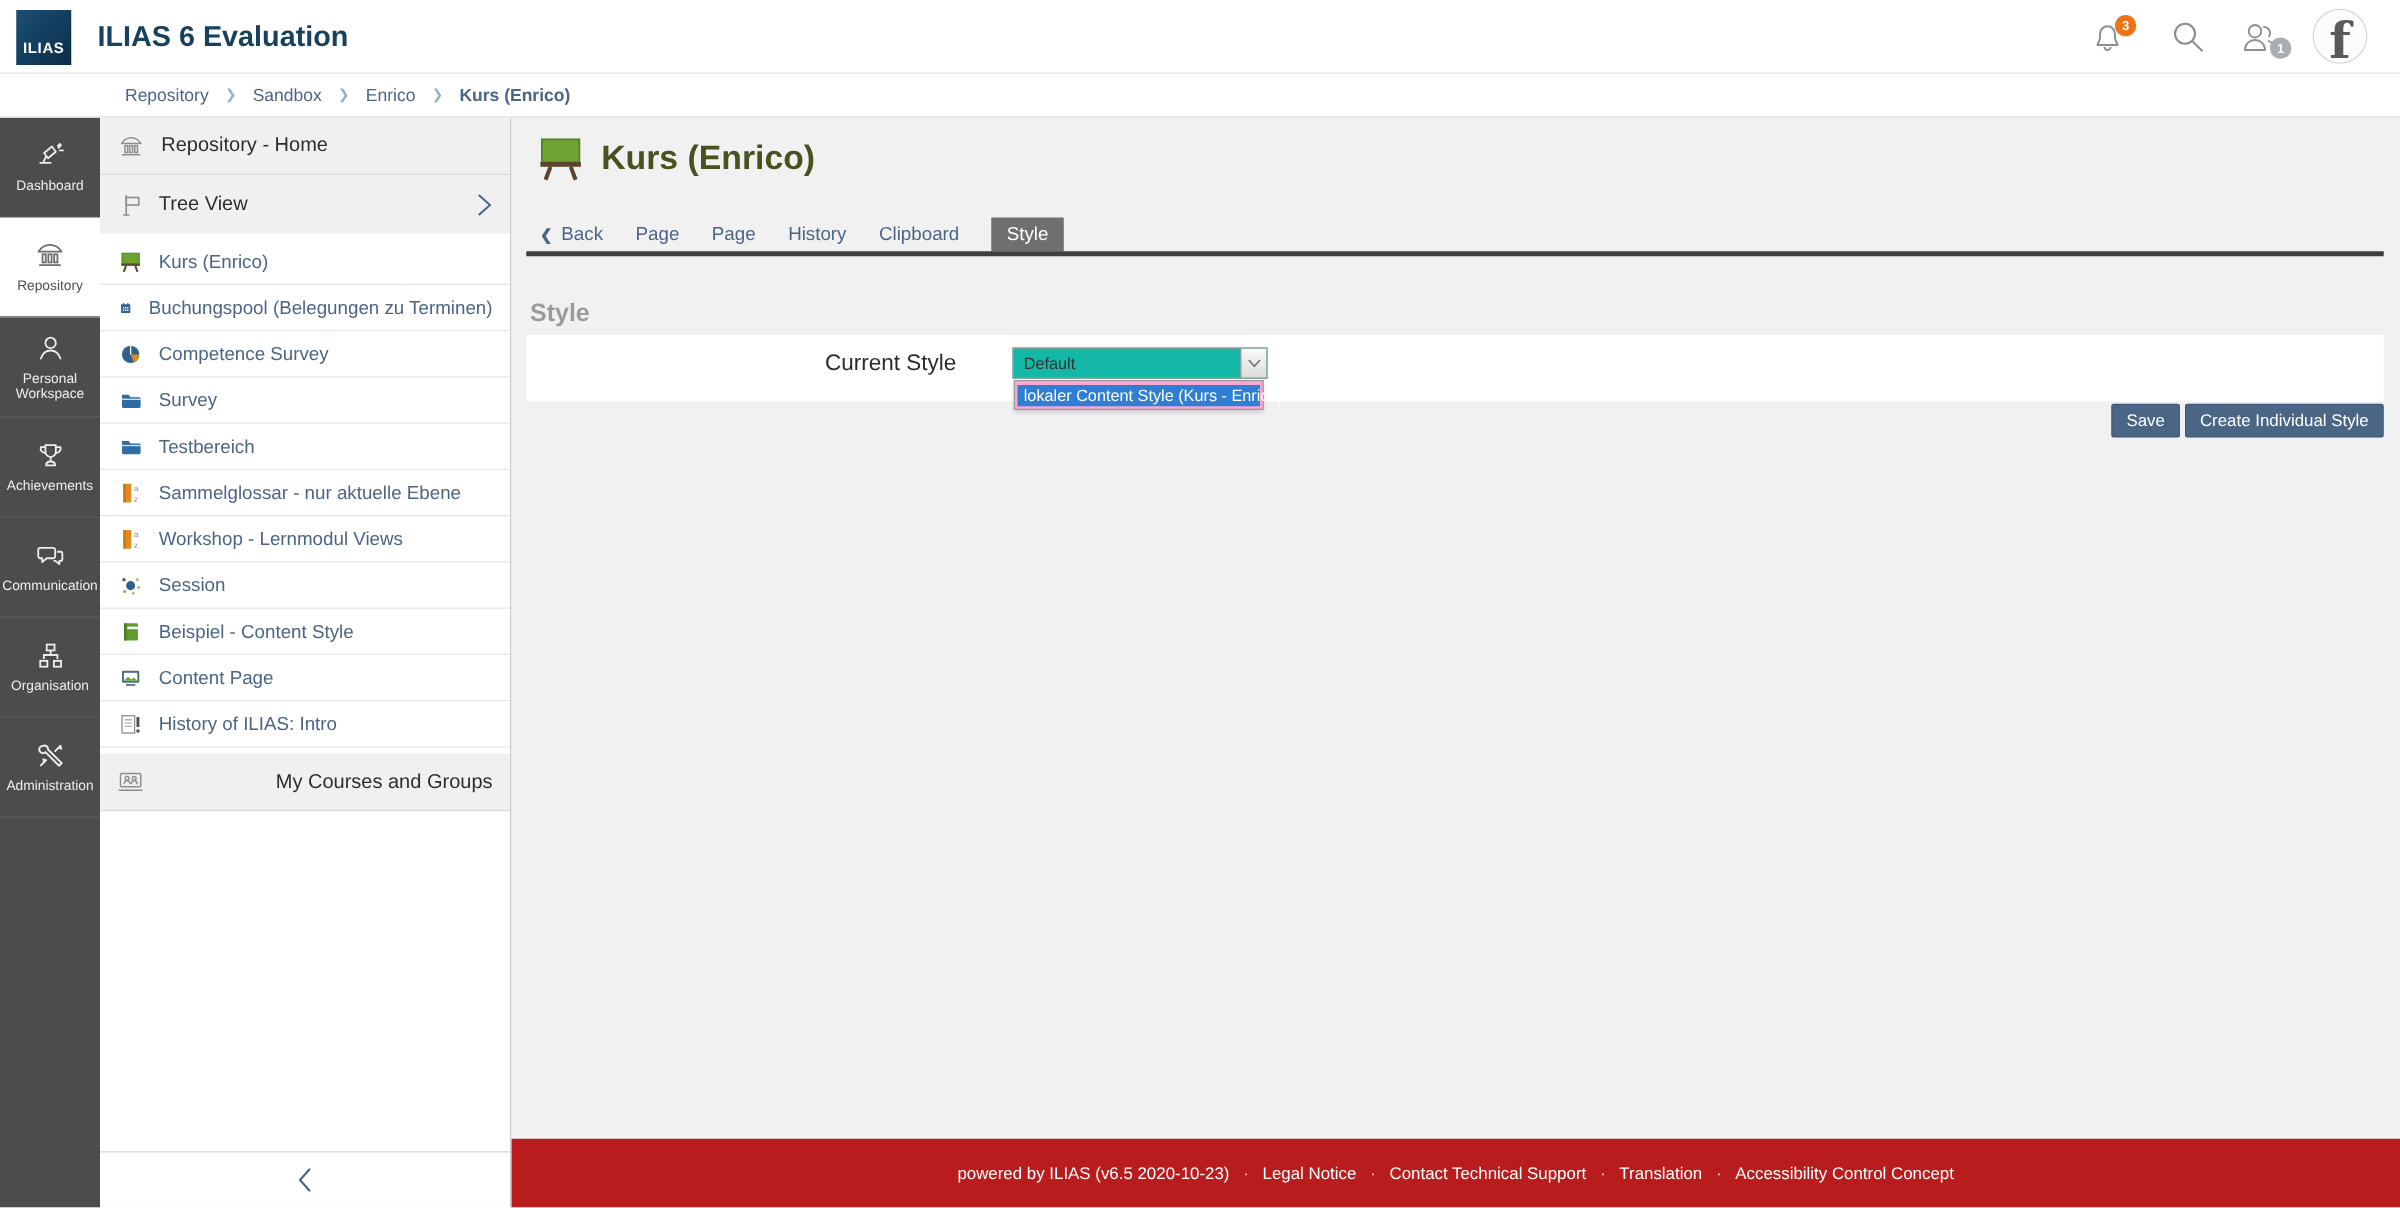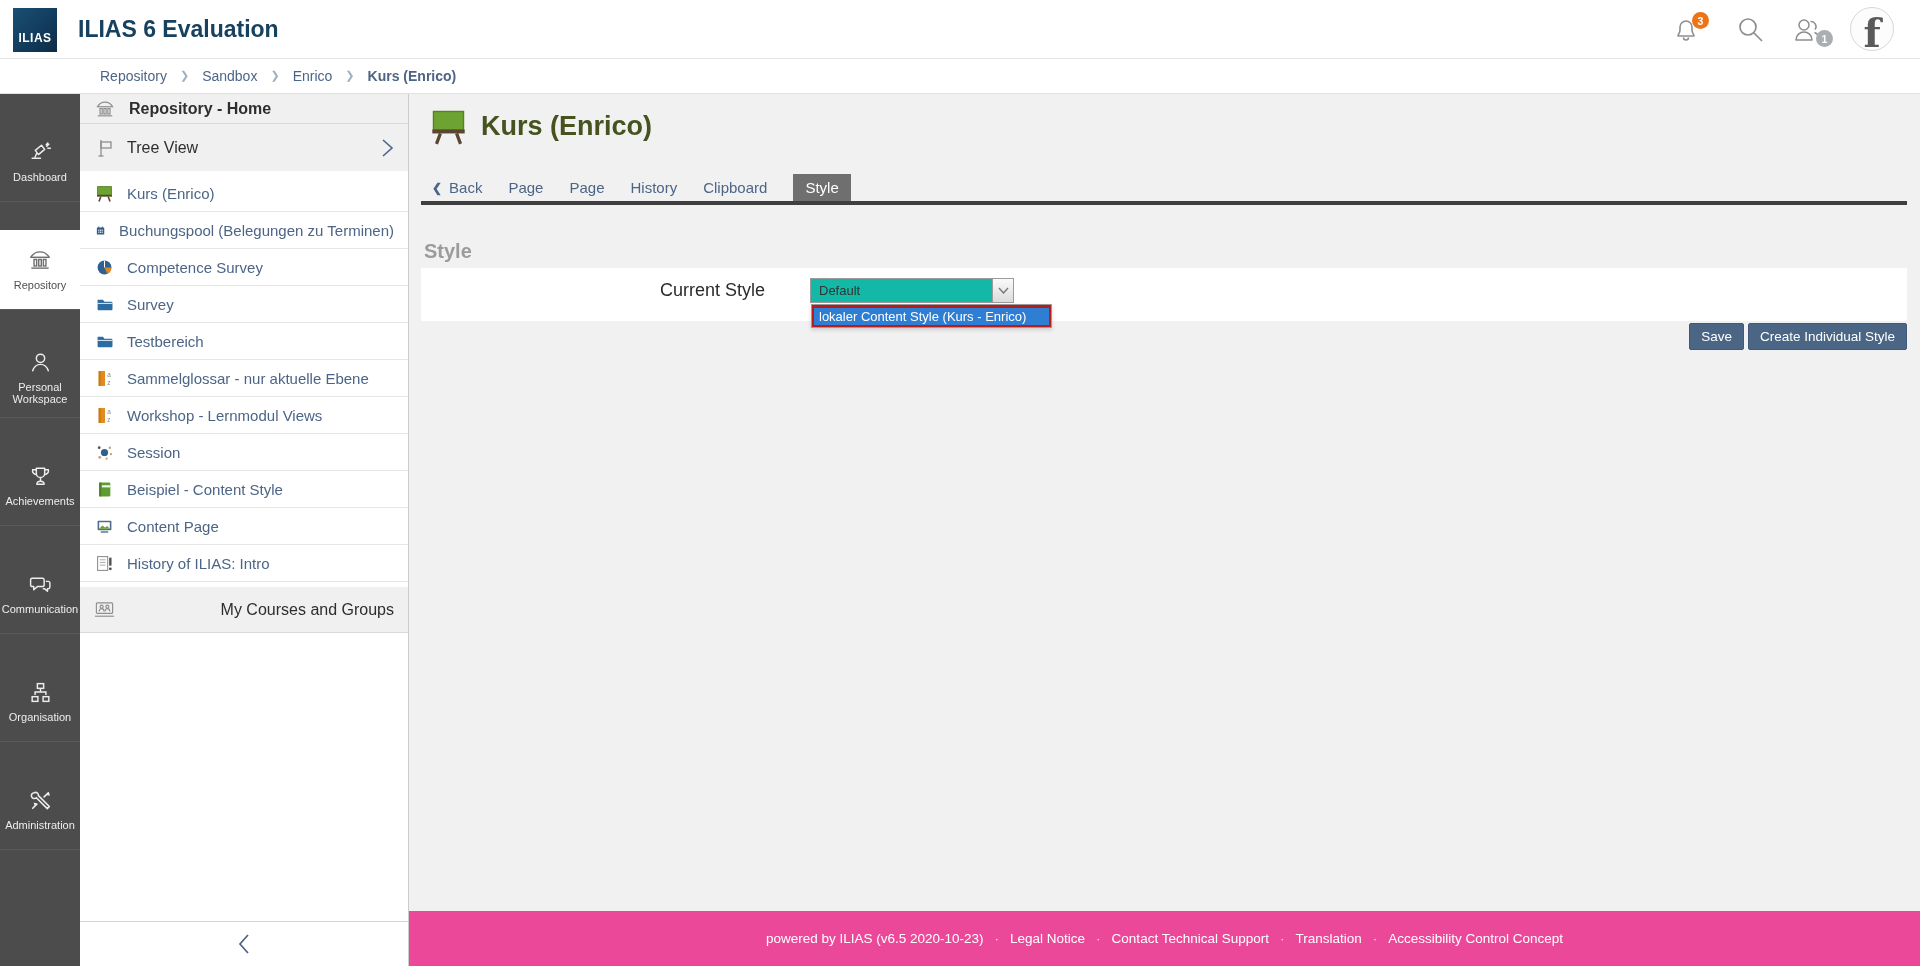--- a/index.html
+++ b/index.html
@@ -28,31 +28,31 @@
   
   .crumbbar { position:absolute; left:0; top:59px; width:1920px; height:35px; background:#fff;
               border-bottom:1px solid #e0e0e0; display:flex; align-items:center; padding-left:100px; z-index:25; }
   .crumb { color:#4c6586; font-size:14px; cursor:pointer; }
   .crumb.last { font-weight:600; }
   .crumb-sep { color:#9db0c3; font-size:11px; margin:0 13px; transform:translateY(-1px); }
 
   
   .rail { position:absolute; left:0; top:94px; width:80px; height:872px; background:#4c4c4c; z-index:20; }
   .rail-item { height:80px; display:flex; flex-direction:column; align-items:center; justify-content:center;
-               gap:6px; border-bottom:1px solid #5a5a5a; color:#ededed; cursor:pointer;margin-top:28px; }
+               gap:6px; border-bottom:1px solid #5a5a5a; color:#ededed; cursor:pointer; }
   .rail-item .rlabel { font-size:11px; line-height:12.5px; text-align:center; padding:0 3px; }
   .rail-item svg { stroke:#ededed; }
   .rail-item.active { background:#fff; color:#4f4f4f; }
   .rail-item.active svg { stroke:#6e6e6e; }
 
   
   .sidebar { position:absolute; left:80px; top:94px; width:329px; height:872px; background:#fff;
              border-right:1px solid #ccc; z-index:15; }
   .side-row { display:flex; align-items:center; gap:13px; padding:0 14px; cursor:pointer; }
-  .row-home { height:30px; background:#f0f0f0; border-bottom:1px solid #d9d9d9;font-weight:bold; }
+  .row-home { height:46px; background:#f0f0f0; border-bottom:1px solid #d9d9d9; }
   .row-tree { height:47px; background:#f0f0f0; }
   .row-last { height:45px; background:#c9d1db; margin-top:5px; }
   .side-row .big { font-size:16px; color:#2e2e2e; }
   .side-row .spacer { margin-left:auto; }
   .entry-list { border-top:4px solid #fff; }
   .entry { height:37px; display:flex; align-items:center; gap:14px; padding:0 14px 0 16px;
            border-bottom:1px solid #e6e6e6; cursor:pointer; }
   .entry .elabel { font-size:15px; color:#4c6586; white-space:nowrap; }
   .row-courses { height:46px; background:#f0f0f0; border-bottom:1px solid #d9d9d9; margin-top:5px;justify-content:space-between; }
   .collapse-bar { position:absolute; left:0; bottom:0; width:100%; height:45px; background:#fff;
@@ -70,27 +70,27 @@
   .tab-underline { position:absolute; left:12px; top:107px; width:1486px; height:4px; background:#3f3f3f; }
   .section-heading { position:absolute; left:15px; top:146px; font-size:20px; color:#9b9b9b; }
   .form-panel { position:absolute; left:12px; top:174px; width:1486px; height:53px; background:#fff; }
   .form-label { position:absolute; left:200px; top:184px; width:156px; text-align:right;
                 font-size:18px; color:#2b2b2b; line-height:25px; }
   .select { position:absolute; left:401px; top:184px; width:204px; height:25px; border:1px solid #9b9b9b;
             background:#14b8a6; display:flex; align-items:stretch; cursor:pointer; }
   .select-value { flex:1; font-size:13px; color:#333; display:flex; align-items:center; padding:0 8px; }
   .select-arrow { width:21px; border-left:1px solid #9b9b9b; background:linear-gradient(#fafafa,#dcdcdc);
                   display:flex; align-items:center; justify-content:center; }
-  .dropdown { position:absolute; left:402px; top:210px; width:241px; background:#b91c1c;
+  .dropdown { position:absolute; left:402px; top:210px; width:200px; background:#f9a8d4;
               border:1px solid #9b9b9b; padding:3px 2px 2px 2px; box-shadow:0 2px 4px rgba(0,0,0,.15); }
   .dd-option { background:#2e7ed3; color:#fff; font-size:13px; padding:1px 5px; white-space:nowrap; cursor:pointer; }
   .btn-row { position:absolute; right:13px; top:229px; display:flex; gap:4px; }
   .btn { background:#4b6685; border:1px solid #41587a; border-radius:2px; color:#fff; font-size:13.5px;
          height:27px; padding:0 11px; display:flex; align-items:center; cursor:pointer; }
-  .footer { position:absolute; left:0; bottom:0; width:100%; height:55px; background:#ec4899;
+  .footer { position:absolute; left:0; bottom:0; width:100%; height:55px; background:#b91c1c;
             display:flex; align-items:center; justify-content:center; gap:11px; color:#fff; font-size:13.5px; }
   .footer .flink { cursor:pointer; }
   .footer .fsep { opacity:.85; }
 </style>
 </head>
 <body>
 
 <div class="screen">
 
   <header class="topbar">

